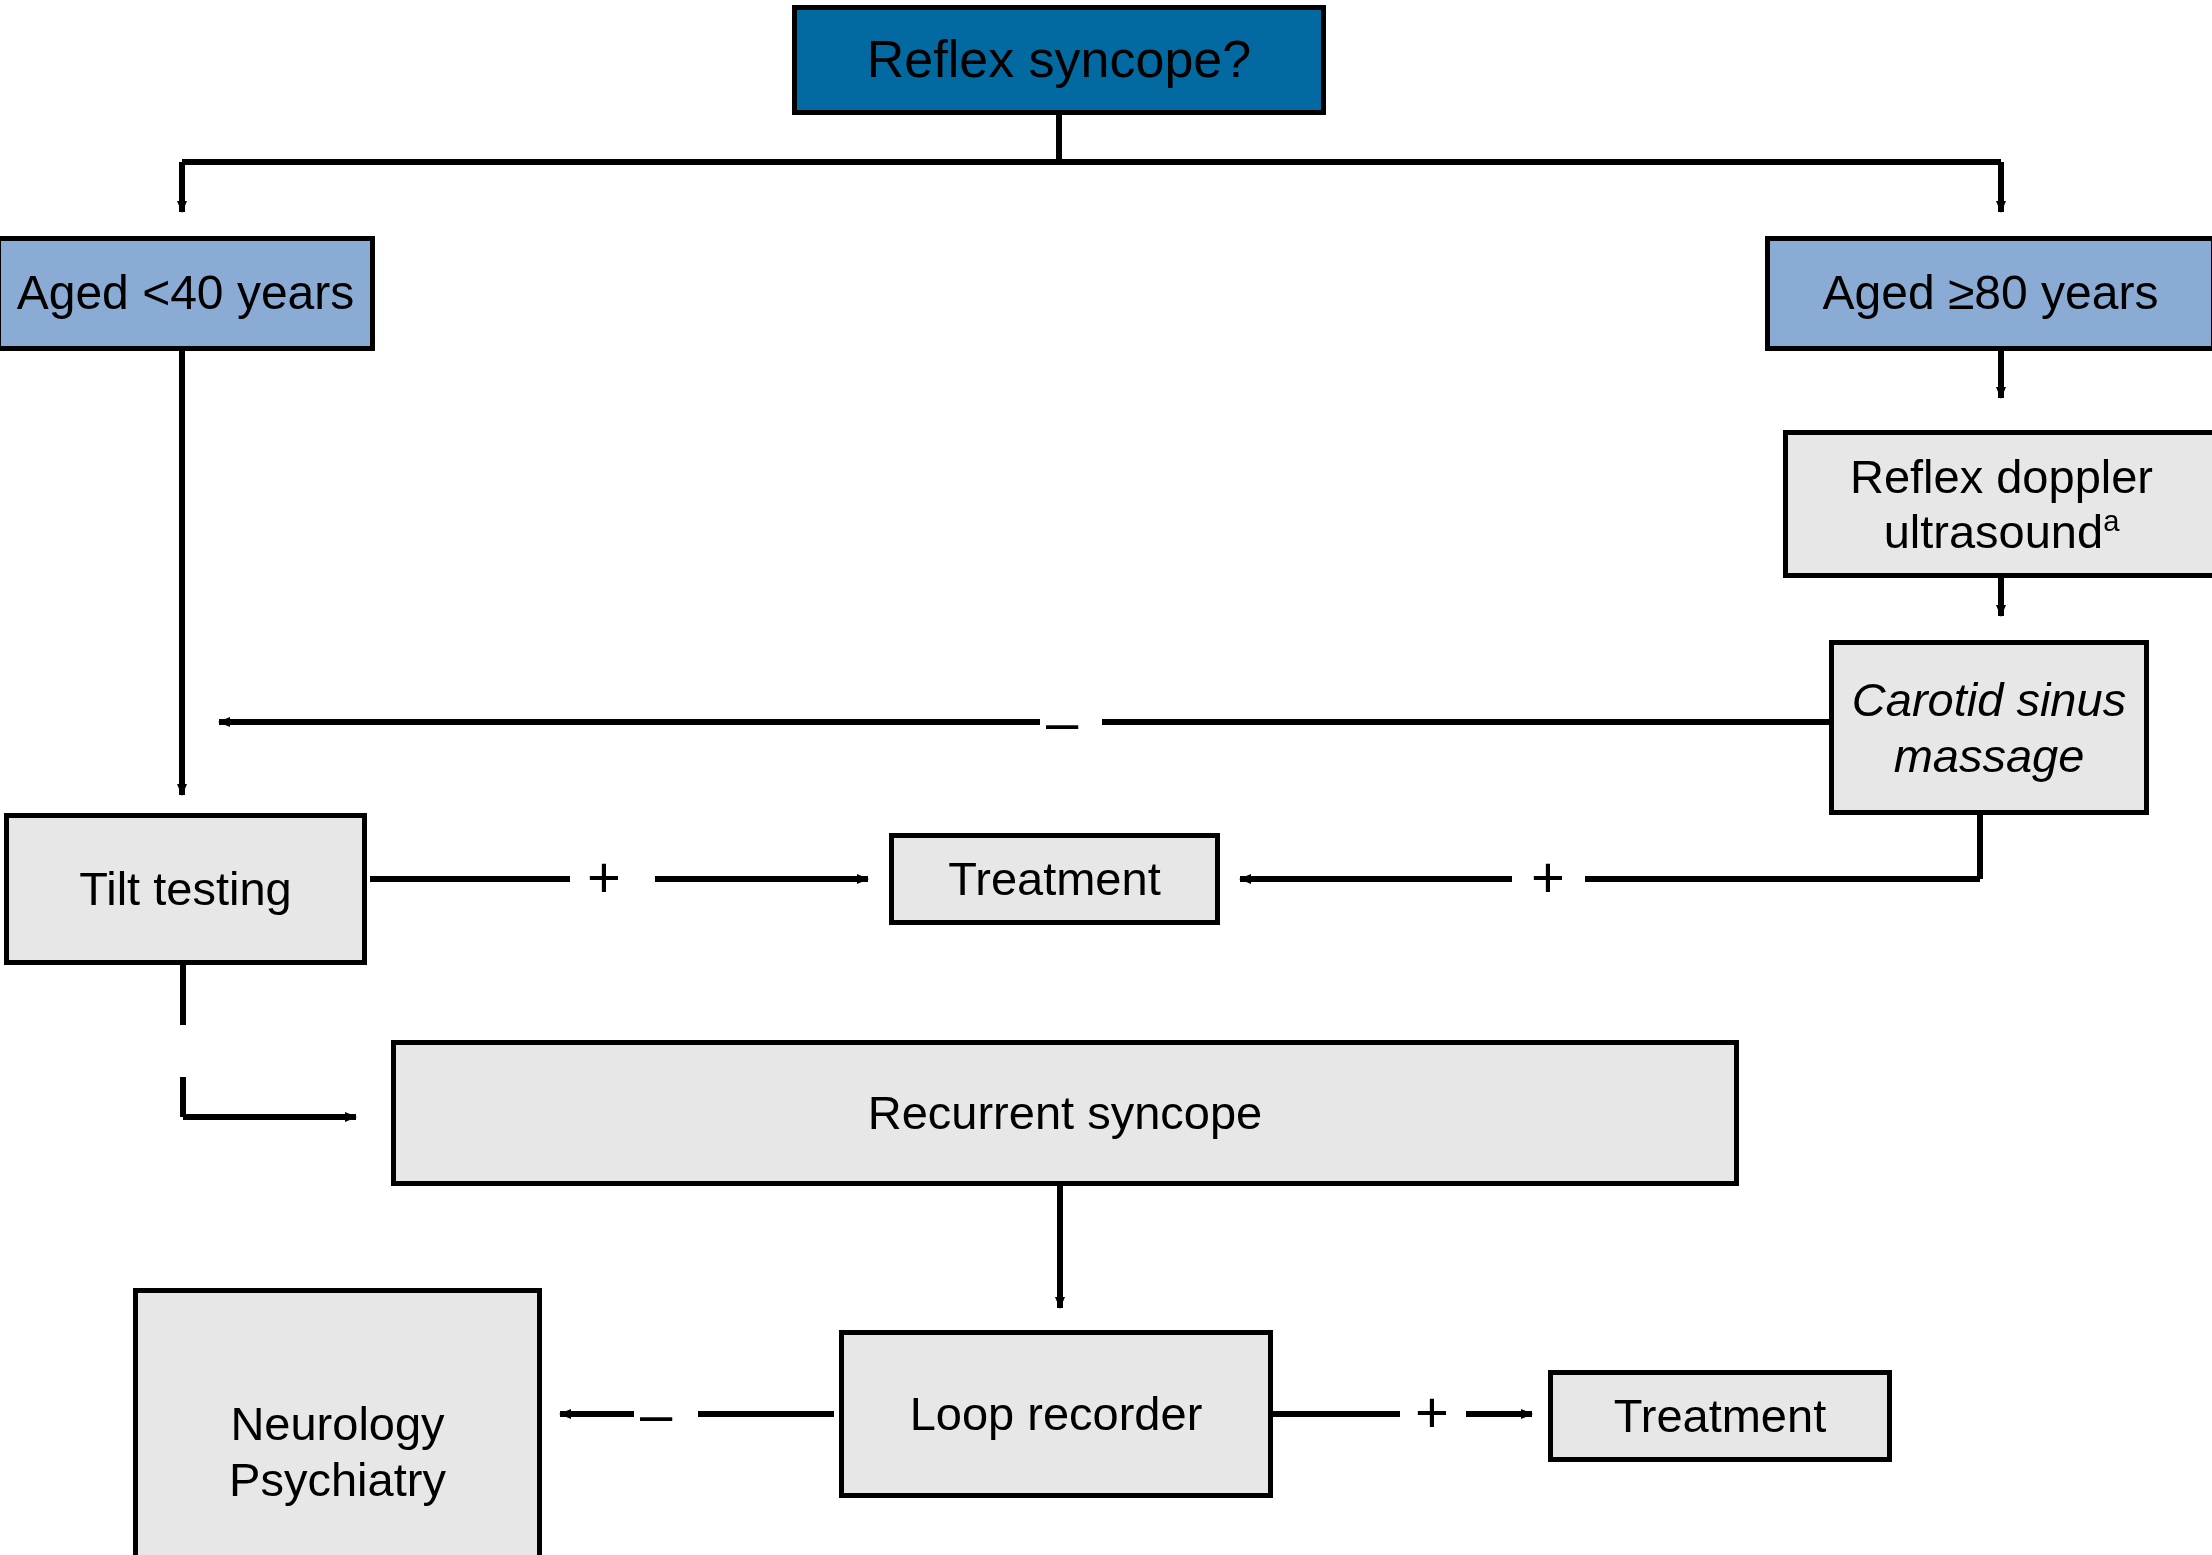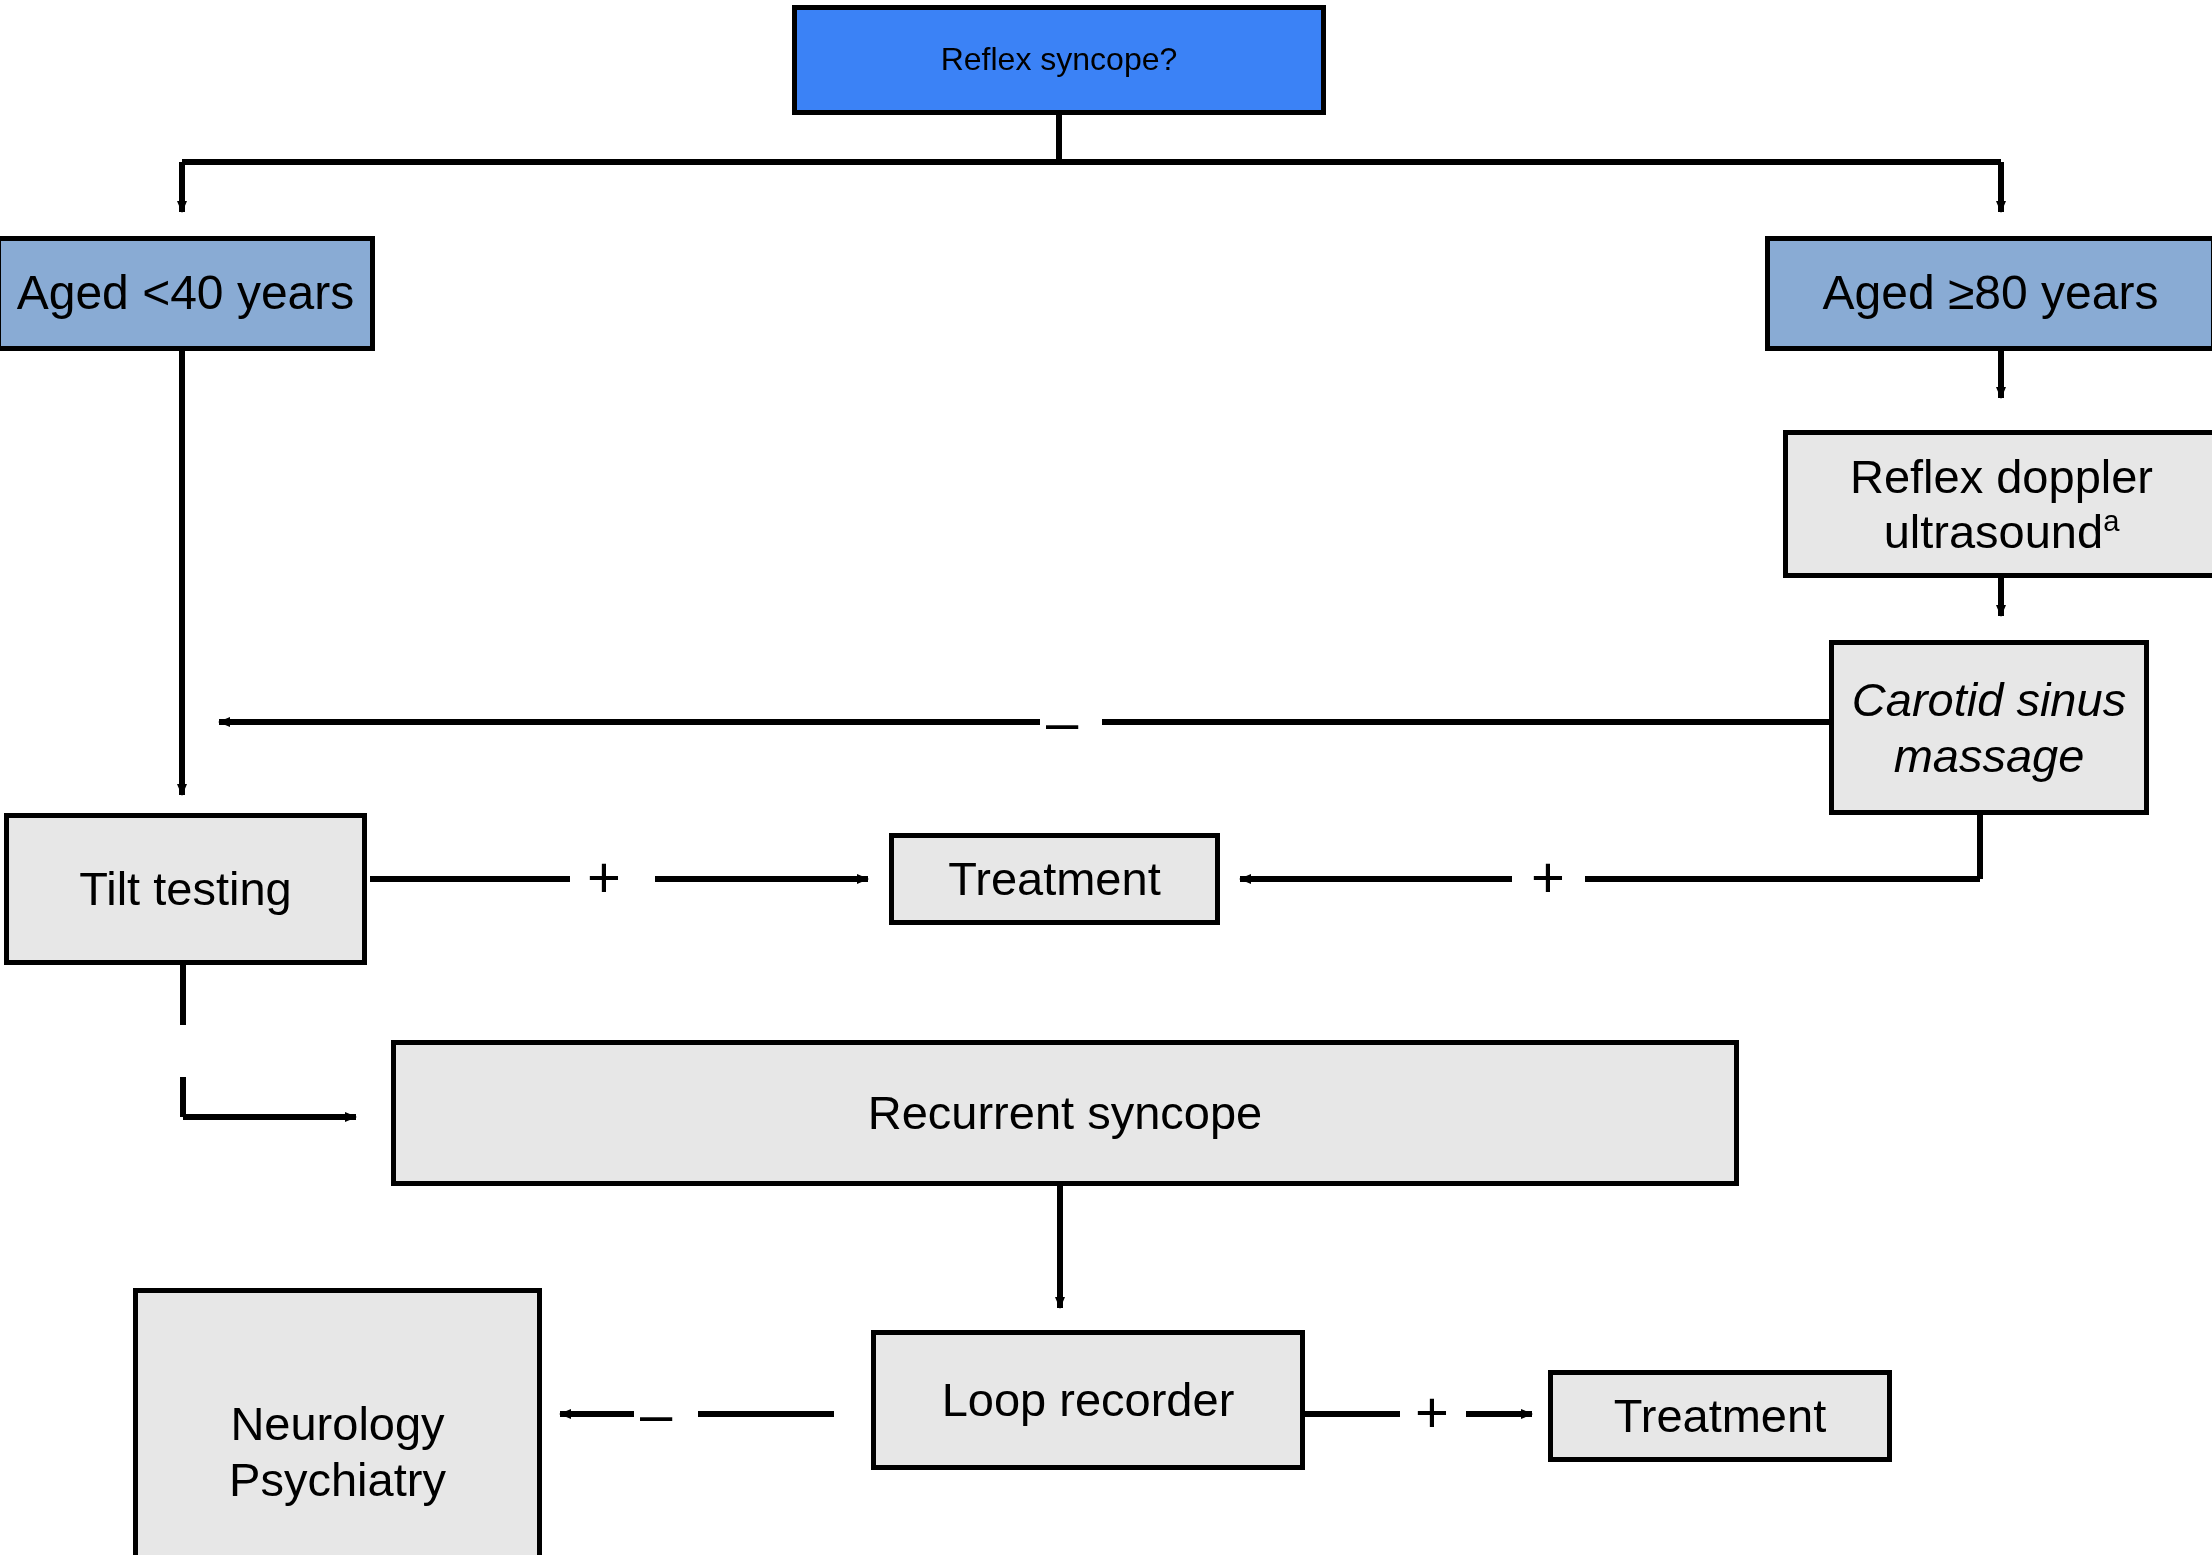--- a/index.html
+++ b/index.html
@@ -35,21 +35,21 @@
     color: #000000;
     line-height: 1.18;
     z-index: 3;
   }
   .node .lbl { display: block; padding: 0 10px; }
   .node sup {
     font-size: 0.62em;
     vertical-align: super;
     line-height: 0;
   }
-  .n-decision { background: #3b82f6; font-size: 32px; }
+  .n-decision { background: #0369a1; font-size: 52px; }
   .n-branch   { background: #89abd4; font-size: 48px; }
   .n-step     { background: #e7e7e7; font-size: 47px; }
   .sign {
     position: absolute;
     font-size: 58px;
     color: #000;
     z-index: 4;
     font-family: "Liberation Sans", sans-serif;
     line-height: 1;
   }
@@ -145,21 +145,21 @@
   </div>
 
   <div class="node n-step" style="left:133px; top:1288px; width:409px; height:272px;">
     <span class="lbl">
       <br>
       <span>Neurology</span><br>
       <span>Psychiatry</span>
     </span>
   </div>
 
-  <div class="node n-step" style="left:839px; top:1330px; width:434px; height:140px;margin-left:32px;">
+  <div class="node n-step" style="left:839px; top:1330px; width:434px; height:168px;">
     <span class="lbl">Loop recorder</span>
   </div>
 
   <div class="node n-step" style="left:1548px; top:1370px; width:344px; height:92px;">
     <span class="lbl">Treatment</span>
   </div>
 
   <div class="sign" style="left:1046px; top:693px;"><span>–</span></div>
 
   <div class="sign" style="left:587px; top:848px;"><span>+</span></div>

